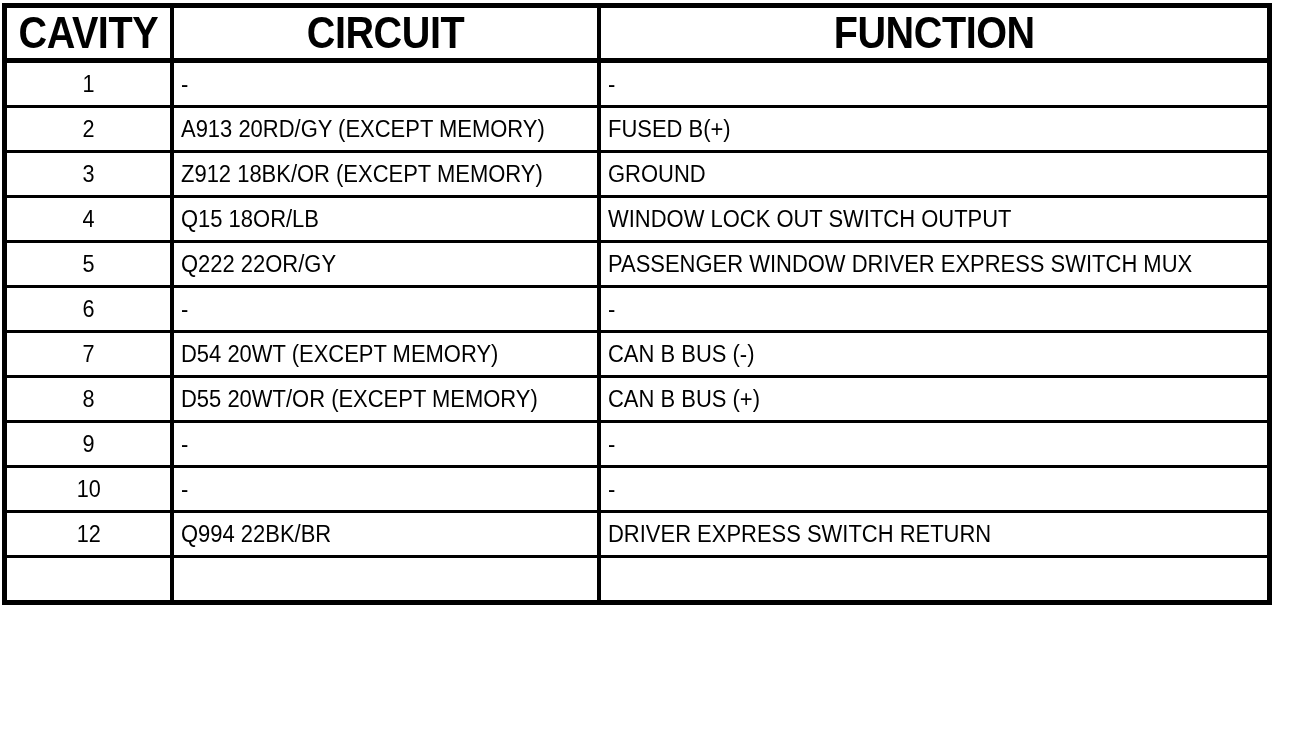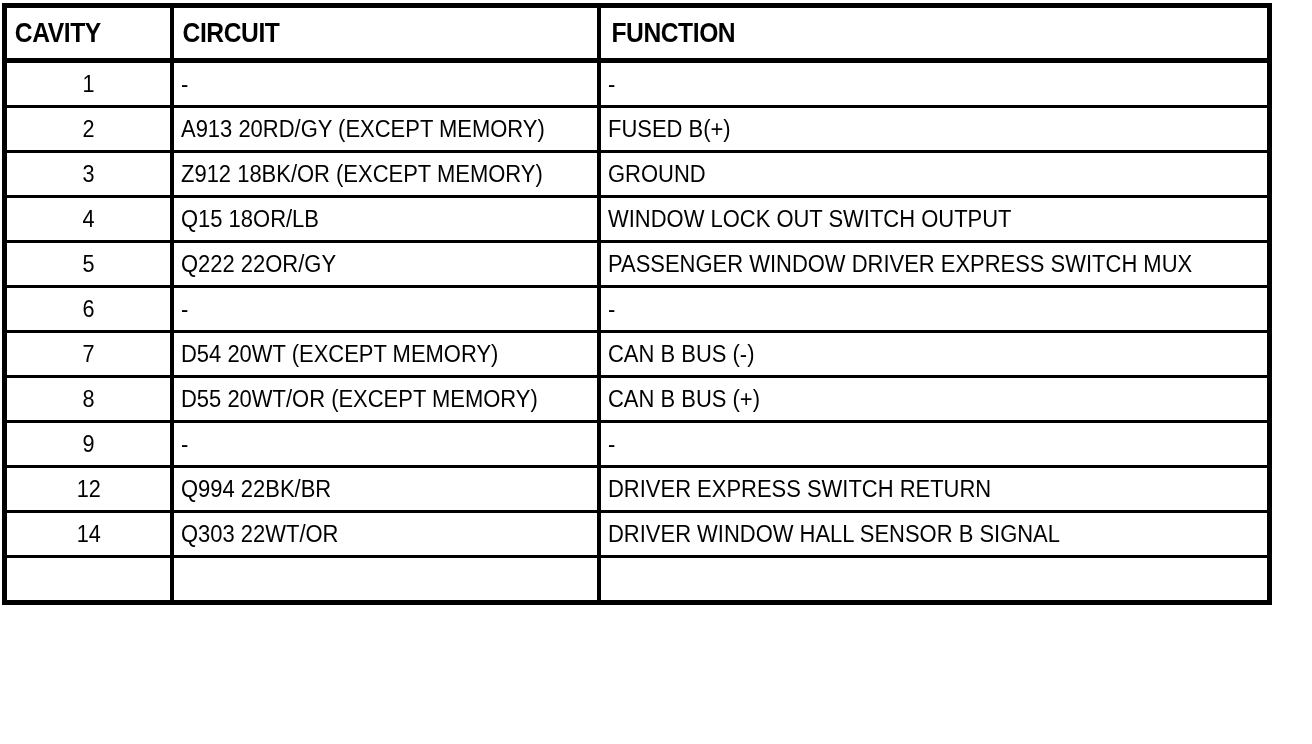--- a/index.html
+++ b/index.html
@@ -40,24 +40,24 @@
   .pinout-table col.col-circuit  { width: 425px; }
   .pinout-table col.col-function { width: 668px; }
 
   
   thead th {
     height: 50px;
     padding: 0 2px;
     border-bottom: 5px solid #000000;
     border-right: 4px solid #000000;
     font-weight: bold;
-    font-size: 28px;
+    font-size: 45px;
     line-height: 46px;
     letter-spacing: -0.5px;
-    text-align: left;
+    text-align: center;
     vertical-align: middle;
     white-space: nowrap;
     font-stretch: condensed;
     transform-origin: center center;
   }
   thead th:last-child { border-right: none; margin-top: 45px; }
 
   thead th .hdr-txt {
     display: inline-block;
     transform: scaleX(0.88);
@@ -171,30 +171,30 @@
           <td class="cavity"><span class="cav-txt">8</span></td>
           <td class="circuit"><span class="cell-txt">D55 20WT/OR (EXCEPT MEMORY)</span></td>
           <td class="function"><span class="cell-txt">CAN B BUS (+)</span></td>
         </tr>
         <tr>
           <td class="cavity"><span class="cav-txt">9</span></td>
           <td class="circuit"><span class="cell-txt">-</span></td>
           <td class="function"><span class="cell-txt">-</span></td>
         </tr>
         <tr>
+          <td class="cavity"><span class="cav-txt">10</span></td>
+          <td class="circuit"><span class="cell-txt">-</span></td>
+          <td class="function"><span class="cell-txt">-</span></td>
+        </tr>
+        <tr>
           <td class="cavity"><span class="cav-txt">12</span></td>
           <td class="circuit"><span class="cell-txt">Q994 22BK/BR</span></td>
           <td class="function"><span class="cell-txt">DRIVER EXPRESS SWITCH RETURN</span></td>
         </tr>
         <tr>
-          <td class="cavity"><span class="cav-txt">14</span></td>
-          <td class="circuit"><span class="cell-txt">Q303 22WT/OR</span></td>
-          <td class="function"><span class="cell-txt">DRIVER WINDOW HALL SENSOR B SIGNAL</span></td>
-        </tr>
-        <tr>
           <td class="cavity"></td>
           <td class="circuit"></td>
           <td class="function"></td>
         </tr>
       </tbody>
   </table>
 
 </div>
 
 </body></html>

